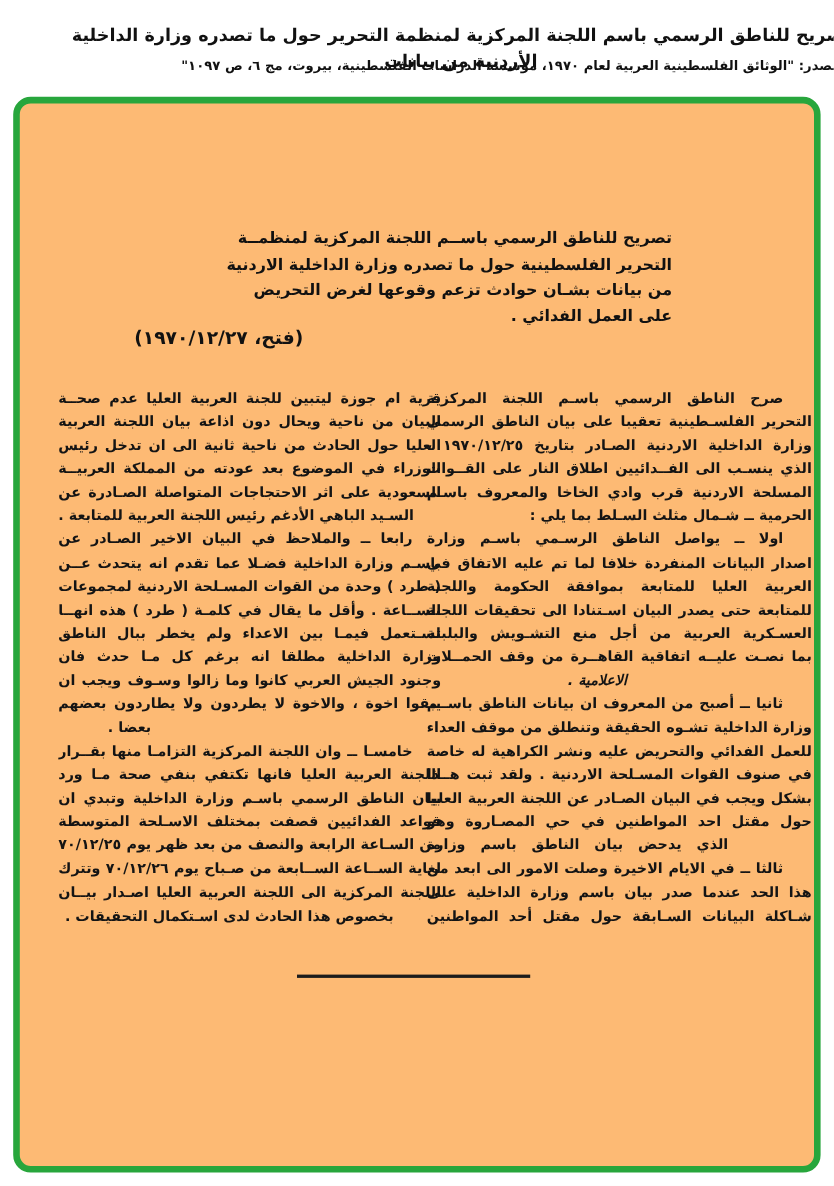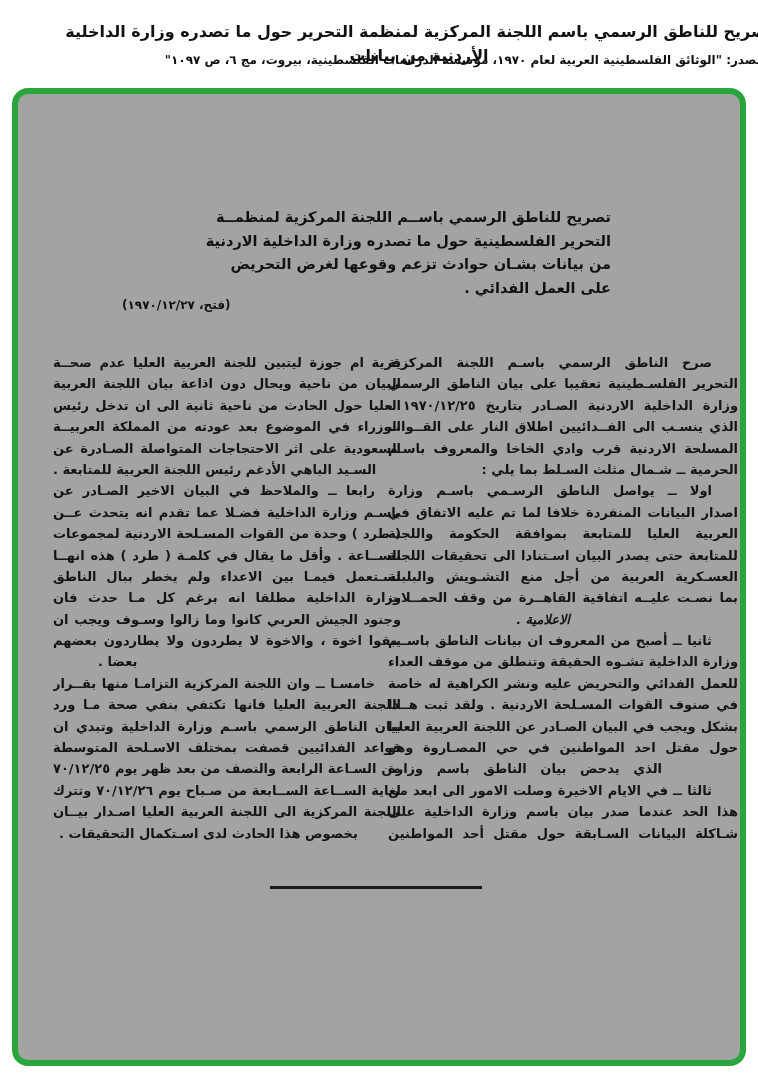--- a/index.html
+++ b/index.html
@@ -4,28 +4,28 @@
 <style>
   html,body{margin:0;padding:0;background:#ffffff;}
   #page{position:relative;width:758px;height:1078px;background:#ffffff;overflow:hidden;
         font-family:"DejaVu Sans",sans-serif;color:#111;}
   
   .hdr{position:absolute;left:0;width:758px;text-align:center;direction:rtl;font-weight:bold;}
   #hdr-title{top:20px;font-size:16px;line-height:24px;padding:0 40px;}
   #hdr-source{top:51px;font-size:12px;line-height:18px;padding:0 90px;}
   
   #doc{position:absolute;left:12px;top:88px;width:734px;height:978px;box-sizing:border-box;
-       border:6px solid #28a63c;border-radius:16px;background:#a3a3a3;}
+       border:6px solid #28a63c;border-radius:16px;background:#fdba74;}
   
   #doc-title{position:absolute;left:145px;top:112px;width:448px;direction:rtl;}
   #doc-title .tline{font-weight:bold;font-size:14.5px;line-height:23.5px;height:23.5px;
                     overflow:hidden;text-align:right;white-space:nowrap;}
   
   #doc-date{position:absolute;left:104px;top:204px;width:200px;direction:rtl;text-align:left;
-            font-weight:bold;font-size:12px;}
+            font-weight:bold;font-size:17px;}
   
   .col{position:absolute;top:258px;direction:rtl;}
   #col-right{left:370px;width:350px;}
   #col-left{left:20px;width:348px;margin-left:15px;}
   .col .tline{font-weight:bold;font-size:13px;line-height:21.4px;height:21.4px;overflow:hidden;
               text-align:justify;text-align-last:justify;color:#141414;}
   .col .tline.p{padding-right:26px;}
   .col .tline.e{text-align-last:right;}
   .col .tline.e-far{text-align-last:right;padding-right:168px;font-style:italic;}
   .col .tline.e-mid{text-align-last:right;padding-right:76px;}

